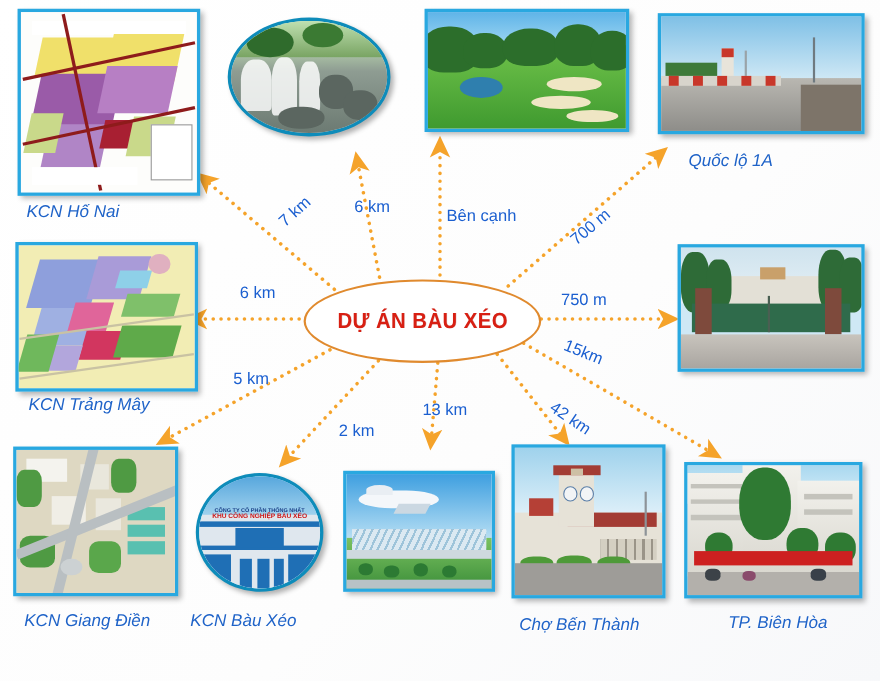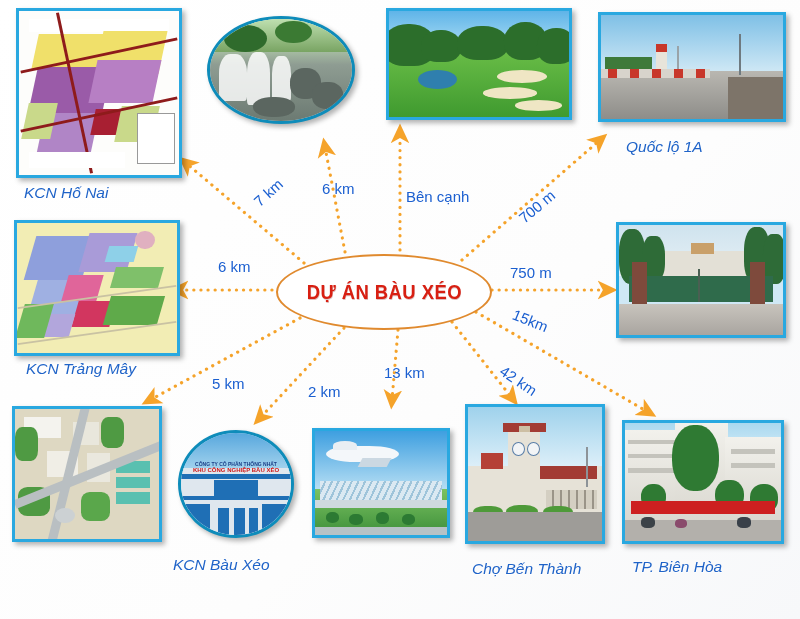--- a/index.html
+++ b/index.html
@@ -327,20 +327,21 @@
       <div class="blk" style="left:70%; top:64%; width:24%; height:9%;  background:#59c0b0;"></div>
       <div class="blk" style="left:0;   top:14%; width:16%; height:26%; background:#4f9a43; border-radius:30%;"></div>
       <div class="blk" style="left:60%; top:6%;  width:16%; height:24%; background:#4f9a43; border-radius:30%;"></div>
       <div class="blk" style="left:2%;  top:60%; width:22%; height:22%; background:#4f9a43; border-radius:30%;"></div>
       <div class="blk" style="left:46%; top:64%; width:20%; height:22%; background:#5aa74b; border-radius:30%;"></div>
       <div class="blk" style="left:0;   top:70%; width:140%; height:9px; background:#b9bfc2; transform:rotate(-22deg); transform-origin:left center;"></div>
       <div class="blk" style="left:32%; top:-10%; width:9px; height:140%; background:#b9bfc2; transform:rotate(14deg);"></div>
       <div class="blk" style="left:28%; top:76%; width:14%; height:12%; background:#ccd1d3; border-radius:50%;"></div>
     </div>
   </div>
+  <div class="caption" style="left:22px; top:556px;">KCN Giang Điền</div>
 
   <div class="photo oval" style="left:178px; top:430px; width:116px; height:108px;">
     <div class="art">
       <div class="bx-sky"></div>
       <div class="bx-bld" style="left:0;   top:34%; width:100%; height:66%;"></div>
       <div class="bx-blue" style="left:0;   top:40%; width:100%; height:5%;"></div>
       <div class="bx-blue" style="left:0;   top:62%; width:100%; height:4%;"></div>
       <div class="bx-blue" style="left:30%; top:46%; width:40%; height:18%;"></div>
       <div class="bx-blue" style="left:4%;  top:70%; width:22%; height:24%;"></div>
       <div class="bx-blue" style="left:74%; top:70%; width:22%; height:24%;"></div>
@@ -409,39 +410,39 @@
       <div class="bh-tree" style="left:10%; top:52%; width:16%; height:22%;"></div>
       <div class="bh-tree" style="left:58%; top:48%; width:18%; height:26%;"></div>
       <div class="bh-tree" style="left:80%; top:52%; width:18%; height:24%;"></div>
       <div class="bh-banner" style="left:4%; top:66%; width:92%; height:11%;"></div>
       <div class="bh-ground"></div>
       <div class="blk" style="position:absolute;left:10%;top:80%;width:9%;height:9%;background:#3c4248;border-radius:40%;"></div>
       <div class="blk" style="position:absolute;left:32%;top:81%;width:8%;height:8%;background:#8a4b6c;border-radius:40%;"></div>
       <div class="blk" style="position:absolute;left:72%;top:80%;width:9%;height:9%;background:#394049;border-radius:40%;"></div>
     </div>
   </div>
-  <div class="caption" style="left:632px; top:558px;">TP. Biên Hòa</div>
+  <div class="caption" style="left:662px; top:558px;">TP. Biên Hòa</div>
 
   <div class="center-node">
     <span class="center-title">DỰ ÁN BÀU XÉO</span>
   </div>
 
   <div class="dist" style="left:252px; top:184px; transform:rotate(-42deg);">7 km</div>
 
   <div class="dist" style="left:322px; top:180px;">6 km</div>
 
   <div class="dist" style="left:406px; top:188px;">Bên cạnh</div>
 
   <div class="dist" style="left:516px; top:198px; transform:rotate(-40deg);">700 m</div>
 
   <div class="dist" style="left:510px; top:264px;">750 m</div>
 
   <div class="dist" style="left:218px; top:258px;">6 km</div>
 
-  <div class="dist" style="left:212px; top:336px;margin-top:39px;">5 km</div>
+  <div class="dist" style="left:212px; top:336px;">5 km</div>
 
   <div class="dist" style="left:308px; top:383px;">2 km</div>
 
   <div class="dist" style="left:384px; top:364px;">13 km</div>
 
   <div class="dist" style="left:512px; top:312px; transform:rotate(22deg);">15km</div>
 
   <div class="dist" style="left:498px; top:372px; transform:rotate(34deg);">42 km</div>
 
 </div>

